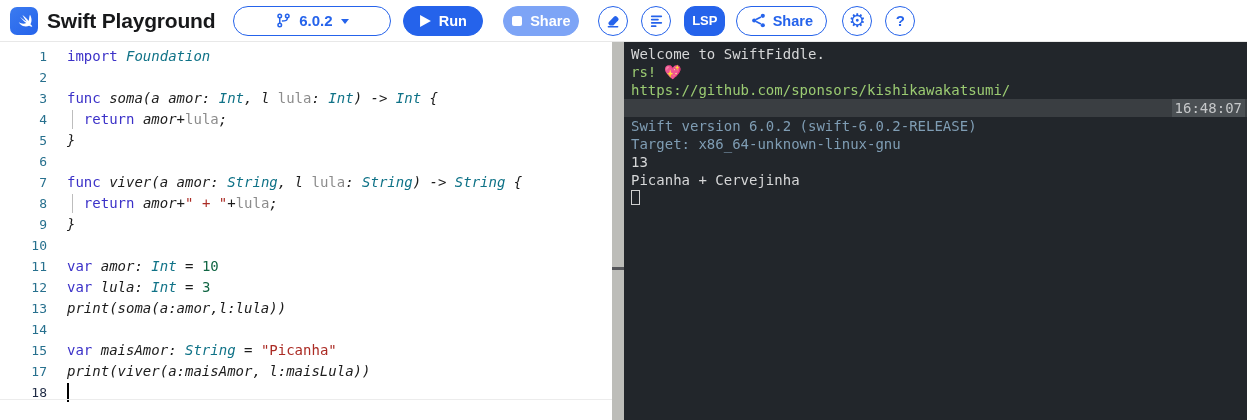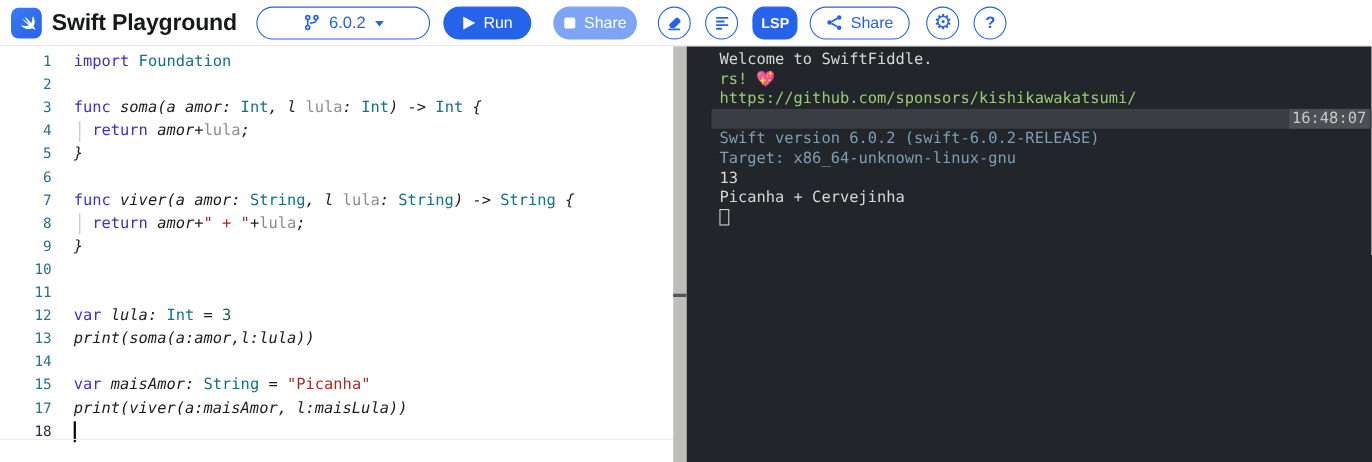--- a/index.html
+++ b/index.html
@@ -26,21 +26,21 @@
   }
   .app-title {
     margin-left:9px; font-size:21px; font-weight:700; color:#17181a;
     letter-spacing:-0.2px; white-space:nowrap;
   }
   .pill, .circle-btn, .rect-btn {
     display:flex; align-items:center; justify-content:center;
     height:30px; color:var(--accent); background:#fff;
     border:1.5px solid var(--accent); cursor:pointer; flex:none;
   }
-  .pill { border-radius:15px; font-weight:400; font-size:14.5px; }
+  .pill { border-radius:15px; font-weight:700; font-size:14.5px; }
   .circle-btn { width:30px; border-radius:50%; }
   .rect-btn { border-radius:8px; }
   .btn-version { width:158px; margin-left:18px; gap:8px; font-size:15px; }
   .btn-run { width:80px; margin-left:12px; gap:8px; background:var(--accent); border-color:var(--accent); color:#fff; }
   .btn-stop { width:76px; margin-left:20px; gap:8px; background:var(--stop-bg); border-color:var(--stop-bg); color:#fff; }
   .btn-clear { margin-left:19px; }
   .btn-format { margin-left:13px; }
   .btn-lsp { width:41px; margin-left:13px; background:var(--accent); color:#fff; font-weight:700; font-size:13px;border-radius:11px; }
   .btn-share { width:91px; margin-left:11px; gap:7px; }
   .btn-settings { margin-left:15px; }
@@ -61,38 +61,38 @@
     font-family:"DejaVu Sans Mono","Liberation Mono",monospace;
     font-size:14px; line-height:21px; padding-top:4px;
   }
   .cm-line { display:flex; height:21px; white-space:pre; }
   .gutter {
     width:60px; flex:none; text-align:right; padding-right:13px;
     color:var(--ln); font-size:13px; line-height:21px;
   }
   .gutter.active { color:var(--lna); }
   .code { position:relative; padding-left:7px; white-space:pre; color:var(--pl); }
-  .tk-kw { color:var(--kw); } .tk-type { color:var(--type); }
+  .tk-kw { color:var(--kw); } .tk-type { color:var(--type);font-style:italic; }
   .tk-str { color:var(--str); } .tk-num { color:var(--num); }
   .tk-dim { color:var(--dim); } .tk-pl { color:var(--pl);font-style:italic; }
   .guide { position:absolute; left:12px; top:1px; height:19px; border-left:1px solid #bdbdbd; }
   .caret { position:absolute; left:7px; top:1px; height:19px; border-left:2px solid #000; }
   .hscroll-edge { position:absolute; left:0; right:0; top:357px; border-top:1px solid #ececec; }
 
   
   .divider { width:12px; background:#bdbdb9; position:relative; cursor:col-resize; flex:none; }
   .divider-handle { position:absolute; left:0; right:0; top:225px; height:3px; background:#55565a; }
 
   
   .terminal {
     flex:1; background:var(--t-bg); color:var(--t-text); overflow:hidden;
     font-family:"DejaVu Sans Mono","Liberation Mono",monospace;
     font-size:14px; line-height:18px; padding-top:3px;
   }
-  .t-line { height:18px; white-space:pre; padding-left:7px;margin-left:23px; }
+  .t-line { height:18px; white-space:pre; padding-left:7px; }
   .t-white { color:var(--t-text); }
   .t-green { color:var(--t-green); }
   .t-slate { color:var(--t-slate); }
   .t-bar { background:var(--t-bar); padding:0; text-align:right; }
   .t-time { background:var(--t-time-bg); color:var(--t-time); padding:0 3px; margin-right:2px; display:inline-block; }
   .t-cursor { display:inline-block; width:9px; height:15px; border:1.5px solid #d0d0d0; margin-top:1px; vertical-align:top; }
 </style>
 </head>
 <body style="--accent: #2563eb; --stop-bg: #7da4f6; --kw: #3b31c8; --type: #0f7287; --str: #ab2b24; --num: #116644; --dim: #8c8c8c; --pl: #1c1c1c; --ln: #27708e; --lna: #1f2a44; --t-bg: #22262b; --t-text: #d6d7d8; --t-green: #9bcb72; --t-slate: #7f9db4; --t-bar: #3a3e42; --t-time-bg: #4b5054; --t-time: #c6c8ca;">
 
@@ -172,21 +172,21 @@
         <div class="cm-line"><span class="gutter">1</span><span class="code"><span class="tk-kw">import </span><span class="tk-type">Foundation</span></span></div>
         <div class="cm-line"><span class="gutter">2</span><span class="code"></span></div>
         <div class="cm-line"><span class="gutter">3</span><span class="code"><span class="tk-kw">func </span><span class="tk-pl">soma(a amor: </span><span class="tk-type">Int</span><span class="tk-pl">, l </span><span class="tk-dim">lula</span><span class="tk-pl">: </span><span class="tk-type">Int</span><span class="tk-pl">) -&gt; </span><span class="tk-type">Int</span><span class="tk-pl"> {</span></span></div>
         <div class="cm-line"><span class="gutter">4</span><span class="code"><i class="guide"></i><span class="tk-pl">  </span><span class="tk-kw">return </span><span class="tk-pl">amor+</span><span class="tk-dim">lula</span><span class="tk-pl">;</span></span></div>
         <div class="cm-line"><span class="gutter">5</span><span class="code"><span class="tk-pl">}</span></span></div>
         <div class="cm-line"><span class="gutter">6</span><span class="code"></span></div>
         <div class="cm-line"><span class="gutter">7</span><span class="code"><span class="tk-kw">func </span><span class="tk-pl">viver(a amor: </span><span class="tk-type">String</span><span class="tk-pl">, l </span><span class="tk-dim">lula</span><span class="tk-pl">: </span><span class="tk-type">String</span><span class="tk-pl">) -&gt; </span><span class="tk-type">String</span><span class="tk-pl"> {</span></span></div>
         <div class="cm-line"><span class="gutter">8</span><span class="code"><i class="guide"></i><span class="tk-pl">  </span><span class="tk-kw">return </span><span class="tk-pl">amor+</span><span class="tk-str">" + "</span><span class="tk-pl">+</span><span class="tk-dim">lula</span><span class="tk-pl">;</span></span></div>
         <div class="cm-line"><span class="gutter">9</span><span class="code"><span class="tk-pl">}</span></span></div>
         <div class="cm-line"><span class="gutter">10</span><span class="code"></span></div>
-        <div class="cm-line"><span class="gutter">11</span></div>
+        <div class="cm-line"><span class="gutter">11</span><span class="code"><span class="tk-kw">var </span><span class="tk-pl">amor: </span><span class="tk-type">Int</span><span class="tk-pl"> = </span><span class="tk-num">10</span></span></div>
         <div class="cm-line"><span class="gutter">12</span><span class="code"><span class="tk-kw">var </span><span class="tk-pl">lula: </span><span class="tk-type">Int</span><span class="tk-pl"> = </span><span class="tk-num">3</span></span></div>
         <div class="cm-line"><span class="gutter">13</span><span class="code"><span class="tk-pl">print(soma(a:amor,l:lula))</span></span></div>
         <div class="cm-line"><span class="gutter">14</span><span class="code"></span></div>
         <div class="cm-line"><span class="gutter">15</span><span class="code"><span class="tk-kw">var </span><span class="tk-pl">maisAmor: </span><span class="tk-type">String</span><span class="tk-pl"> = </span><span class="tk-str">"Picanha"</span></span></div>
         <div class="cm-line"><span class="gutter">17</span><span class="code"><span class="tk-pl">print(viver(a:maisAmor, l:maisLula))</span></span></div>
         <div class="cm-line"><span class="gutter active">18</span><span class="code"><i class="caret"></i></span></div>
       </div>
     <div class="hscroll-edge"></div>
   </div>
   <div class="divider">

